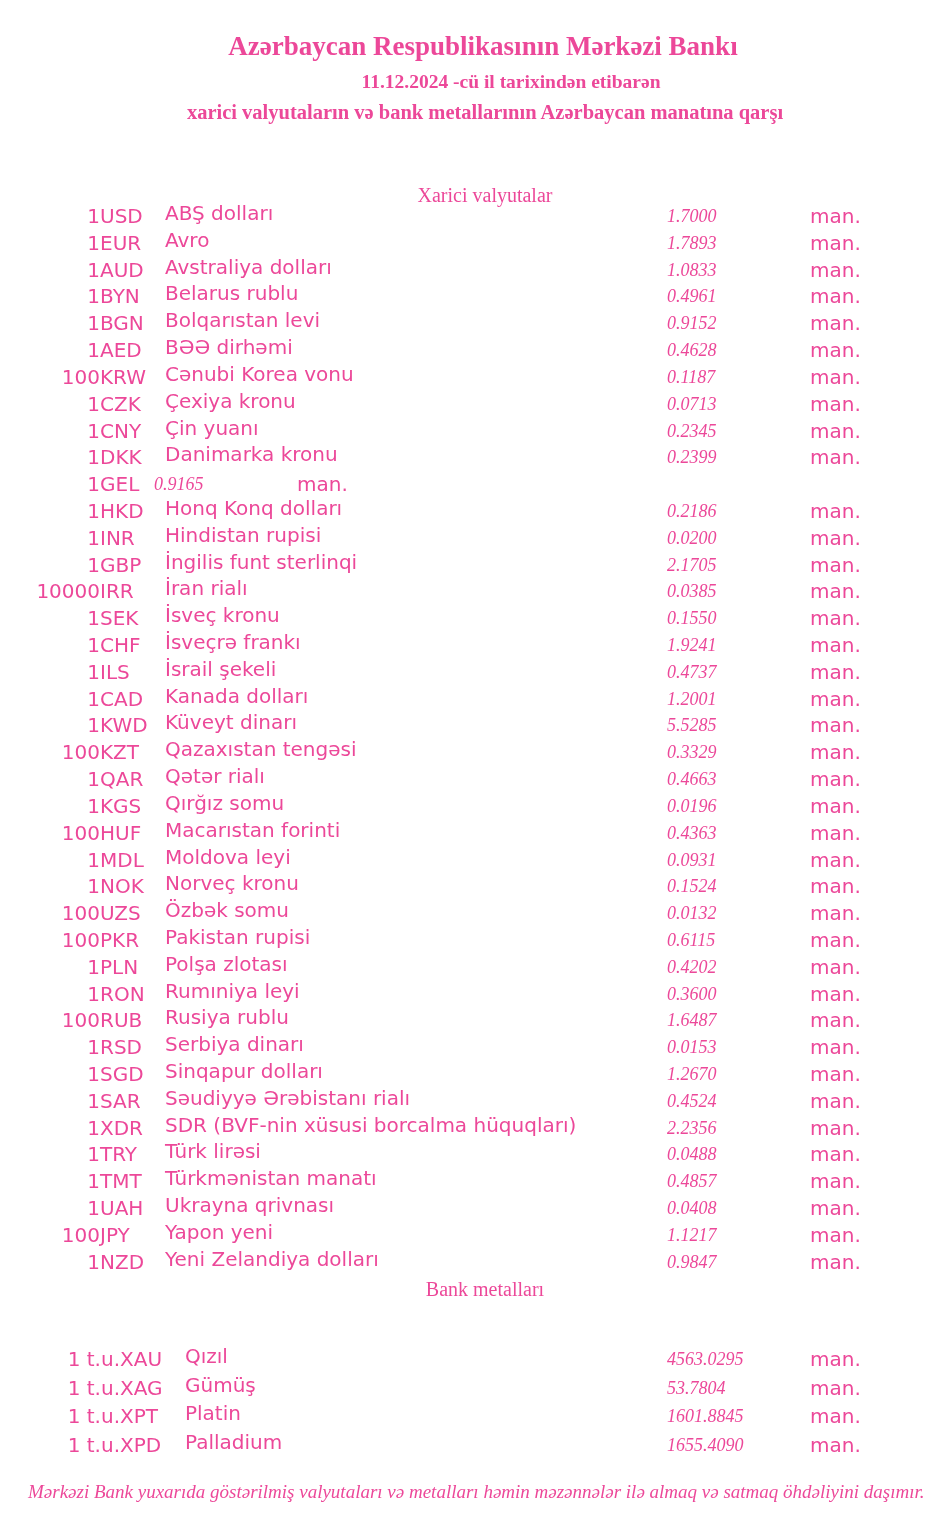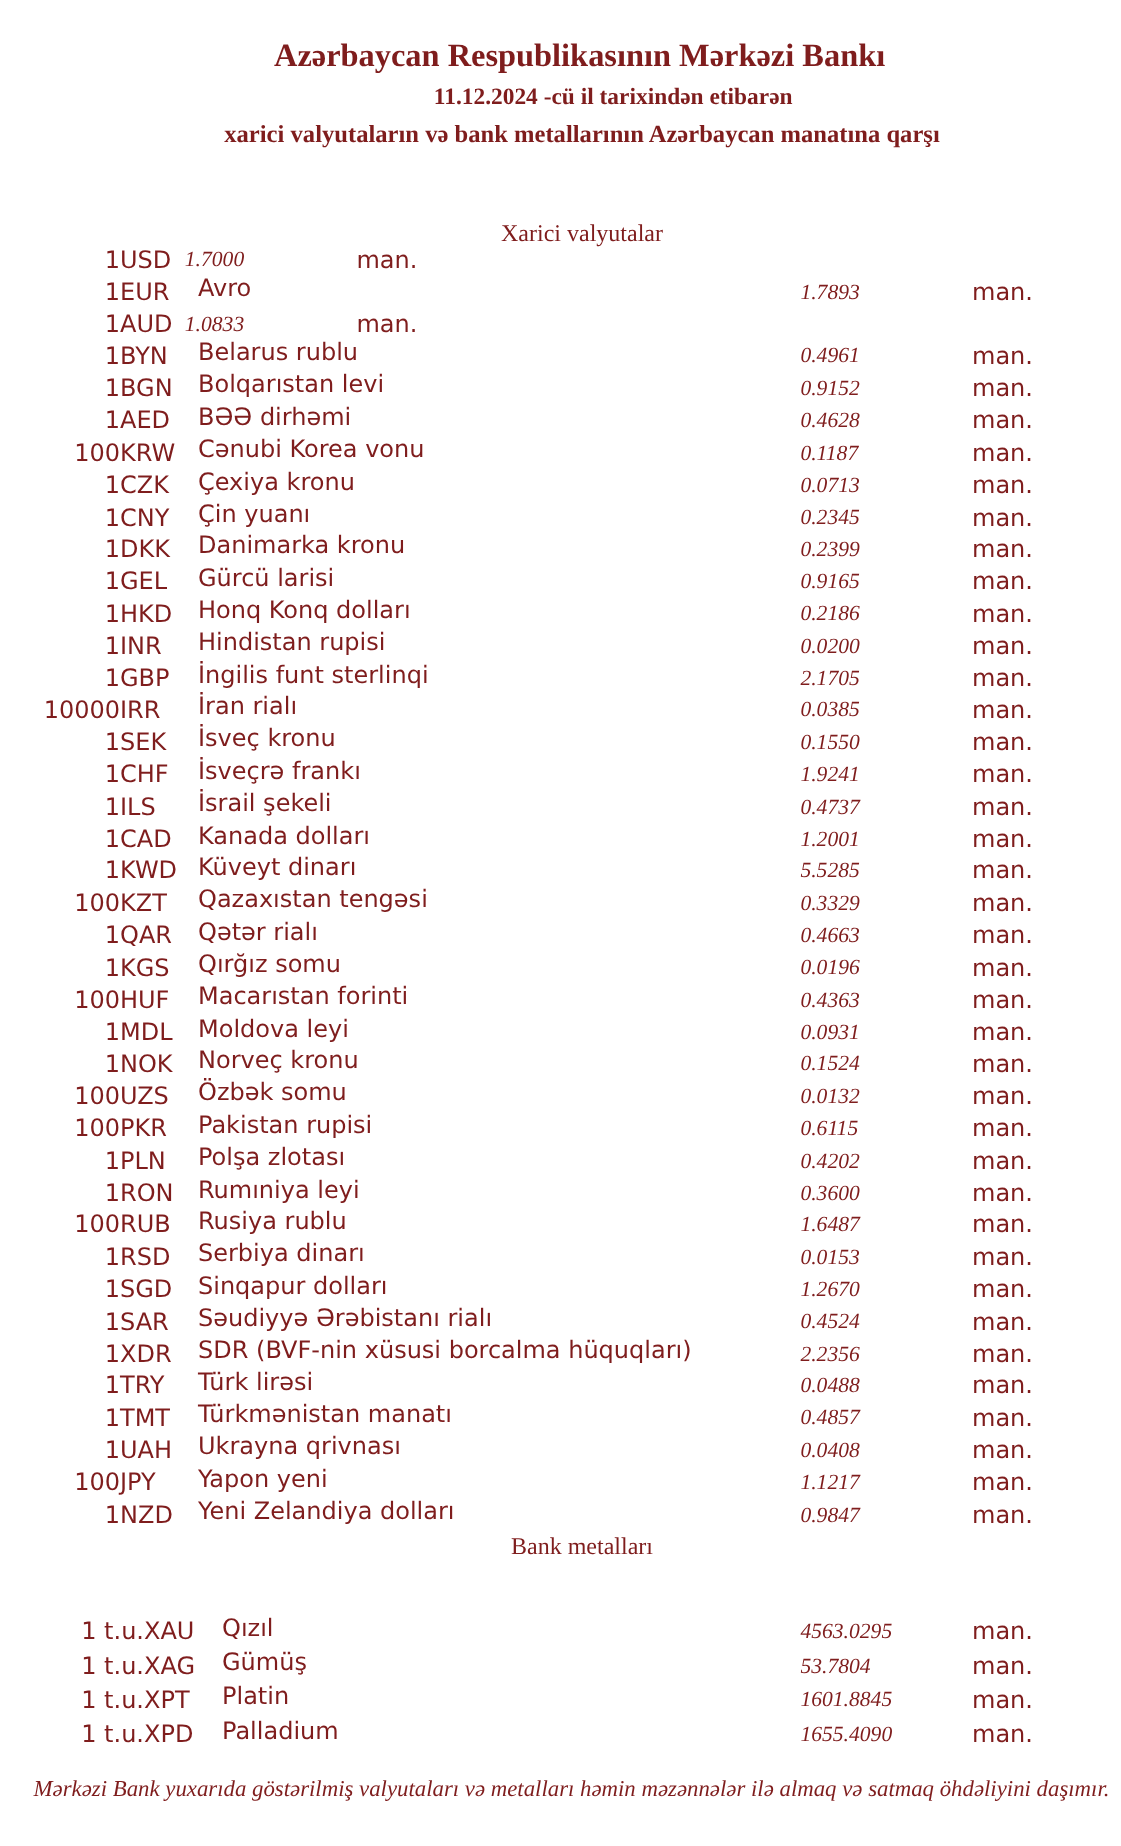--- a/index.html
+++ b/index.html
@@ -1,21 +1,21 @@
 <!DOCTYPE html>
 <html><head>
 <meta charset="utf-8">
 <style>
   html, body { margin: 0; padding: 0; background: #ffffff; }
   .page {
     position: relative;
     width: 934px;
     height: 1538px;
     background: #ffffff;
-    color: #7f1d1d;
+    color: #ec4899;
     overflow: hidden;
   }
   
   .hline {
     position: absolute;
     left: 0;
     width: 100%;
     box-sizing: border-box;
     text-align: center;
     font-family: "Liberation Serif", serif;
@@ -89,35 +89,37 @@
   <div class="hline dateline">11.12.2024 -cü il tarixindən etibarən</div>
   <div class="hline subtitle">xarici valyutaların və bank metallarının Azərbaycan manatına qarşı</div>
 
   <div class="section-title curr-title">Xarici valyutalar</div>
 
   <div class="rows curr-rows">
 
       <div class="row">
         <span class="amt">1</span>
         <span class="code">USD</span>
+        <span class="name">ABŞ dolları</span>
         <span class="rate">1.7000</span>
         <span class="man">man.</span>
       </div>
 
       <div class="row">
         <span class="amt">1</span>
         <span class="code">EUR</span>
         <span class="name">Avro</span>
         <span class="rate">1.7893</span>
         <span class="man">man.</span>
       </div>
 
       <div class="row">
         <span class="amt">1</span>
         <span class="code">AUD</span>
+        <span class="name">Avstraliya dolları</span>
         <span class="rate">1.0833</span>
         <span class="man">man.</span>
       </div>
 
       <div class="row">
         <span class="amt">1</span>
         <span class="code">BYN</span>
         <span class="name">Belarus rublu</span>
         <span class="rate">0.4961</span>
         <span class="man">man.</span>
@@ -167,21 +169,20 @@
         <span class="amt">1</span>
         <span class="code">DKK</span>
         <span class="name">Danimarka kronu</span>
         <span class="rate">0.2399</span>
         <span class="man">man.</span>
       </div>
 
       <div class="row">
         <span class="amt">1</span>
         <span class="code">GEL</span>
-        <span class="name">Gürcü larisi</span>
         <span class="rate">0.9165</span>
         <span class="man">man.</span>
       </div>
 
       <div class="row">
         <span class="amt">1</span>
         <span class="code">HKD</span>
         <span class="name">Honq Konq dolları</span>
         <span class="rate">0.2186</span>
         <span class="man">man.</span>

